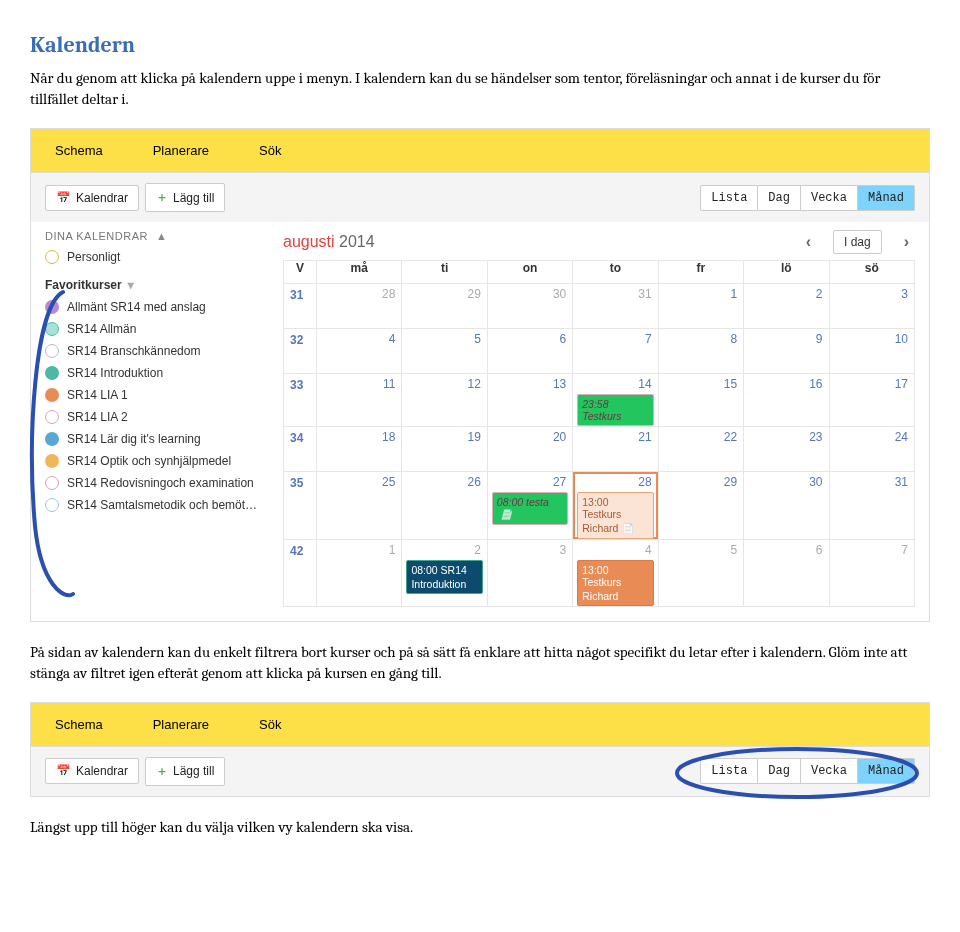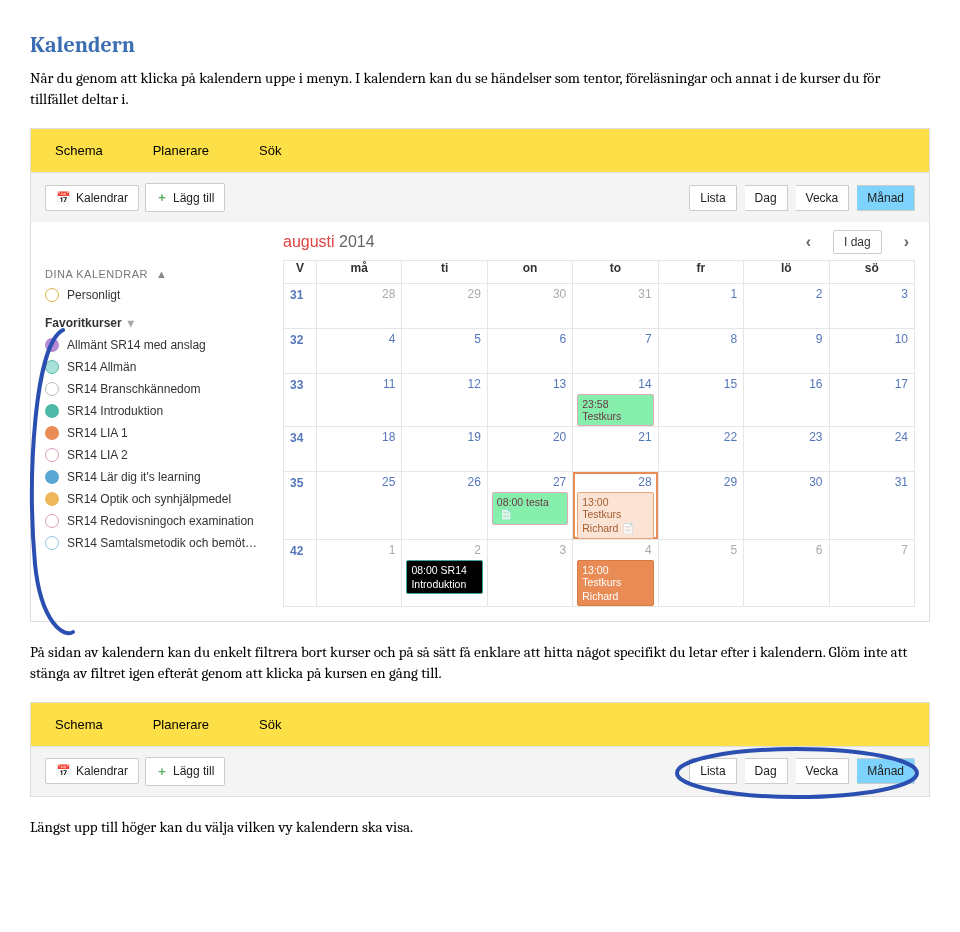--- a/index.html
+++ b/index.html
@@ -56,40 +56,39 @@
     font-size: 12px;
     display: inline-flex;
     align-items: center;
     gap: 5px;
     border-radius: 2px;
     color: #222;
     cursor: pointer;
   }
   .btn + .btn { margin-left: 6px; }
   .view-group { margin-left: auto; display:flex; }
-  .view-group .btn { margin-left: 8px; border-radius:0;}
+  .view-group .btn { margin-left: 0; border-radius:0;font-family:Liberation Mono, monospace;}
   .view-group .btn:first-child{border-top-left-radius:2px;border-bottom-left-radius:2px;}
   .view-group .btn:last-child{border-top-right-radius:2px;border-bottom-right-radius:2px;}
   .view-group .btn + .btn{border-left:none;}
   .btn.active { background:#7dd3fc; }
   .icon-cal, .icon-plus { font-size: 12px; }
   .icon-cal { color:#d44; }
   .icon-plus { color:#5a5; font-weight:bold; }
   
   .cal-body {
     display:flex;
     background:#fff;
   }
   .sidebar {
     width: 218px;
     padding: 8px 10px 12px 14px;
     font-size: 12px;
     color:#555;
     position:relative;
-    margin-top:38px;
   }
   .sb-label {
     font-size: 11px;
     color:#777;
     letter-spacing:0.5px;
     margin-bottom:4px;
     display:flex;align-items:center;gap:8px;
   }
   .sb-item {
     display:flex;
@@ -157,23 +156,23 @@
   th.wk{width:32px;}
   .event{
     margin:20px 4px 0 4px;
     font-size:10.5px;
     border-radius:2px;
     padding:3px 4px;
     border:1px solid rgba(0,0,0,0.08);
     box-sizing:border-box;
     line-height:1.15;
   }
-  .ev-pink{background:#86efac;color:#6b3644;border-color:#e2a8bc;}
+  .ev-pink{background:#22c55e;color:#6b3644;border-color:#e2a8bc;font-style:italic;}
   .ev-orange-outline{background:#fbe4d6;color:#a25b2f;border:1px solid #e9a777;}
-  .ev-teal{background:#000000;color:#fff;border-color:#3ca593;}
+  .ev-teal{background:#0c4a6e;color:#fff;border-color:#3ca593;}
   .ev-orange{background:#e88b55;color:#fff;border-color:#d87a44;}
   td.today{box-shadow: inset 0 0 0 2px #e88b55;}
   .trail-icon{font-size:10px;margin-left:4px;opacity:0.7;}
   
   .annot{position:absolute;pointer-events:none;}
   .collapse-tri{color:#888;}
 </style>
 </head>
 <body>
 

